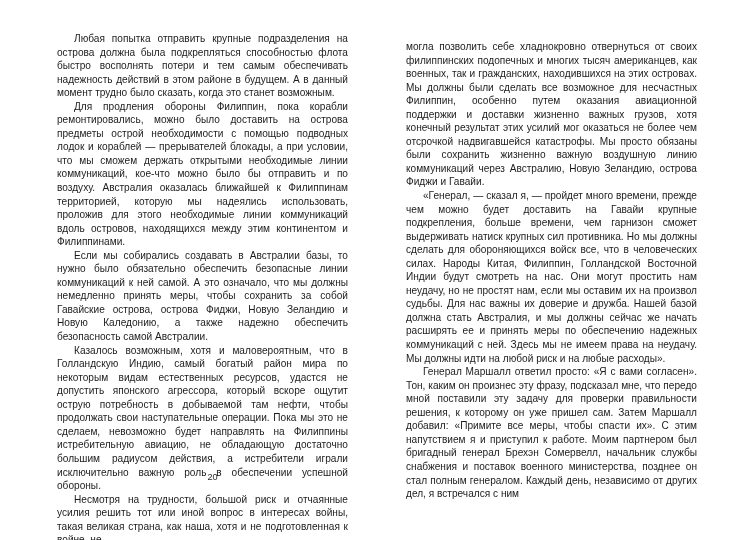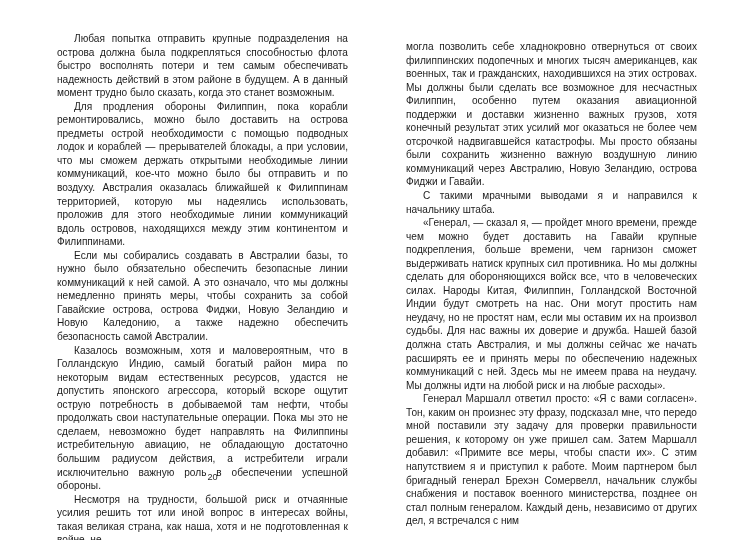--- a/index.html
+++ b/index.html
@@ -88,20 +88,19 @@
       <p class="para">Несмотря на трудности, большой риск и отчаянные усилия решить тот или иной вопрос в интересах войны, такая великая страна, как наша, хотя и не подготовленная к войне, не</p>
     </div>
     <div class="folio folio-left">20</div>
   </div>
 
   <div class="gutter"></div>
 
   <div class="page page-right">
     <div class="text-column">
       <p class="para cont">могла позволить себе хладнокровно отвернуться от своих филиппинских подопечных и многих тысяч американцев, как военных, так и гражданских, находившихся на этих островах. Мы должны были сделать все возможное для несчастных Филиппин, особенно путем оказания авиационной поддержки и доставки жизненно важных грузов, хотя конечный результат этих усилий мог оказаться не более чем отсрочкой надвигавшейся катастрофы. Мы просто обязаны были сохранить жизненно важную воздушную линию коммуникаций через Австралию, Новую Зеландию, острова Фиджи и Гавайи.</p>
-      <p class="para">С такими мрачными выводами я и направился к начальнику штаба.</p>
       <p class="para">«Генерал, — сказал я, — пройдет много времени, прежде чем можно будет доставить на Гавайи крупные подкрепления, больше времени, чем гарнизон сможет выдерживать натиск крупных сил противника. Но мы должны сделать для обороняющихся войск все, что в человеческих силах. Народы Китая, Филиппин, Голландской Восточной Индии будут смотреть на нас. Они могут простить нам неудачу, но не простят нам, если мы оставим их на произвол судьбы. Для нас важны их доверие и дружба. Нашей базой должна стать Австралия, и мы должны сейчас же начать расширять ее и принять меры по обеспечению надежных коммуникаций с ней. Здесь мы не имеем права на неудачу. Мы должны идти на любой риск и на любые расходы».</p>
       <p class="para">Генерал Маршалл ответил просто: «Я с вами согласен». Тон, каким он произнес эту фразу, подсказал мне, что передо мной поставили эту задачу для проверки правильности решения, к которому он уже пришел сам. Затем Маршалл добавил: «Примите все меры, чтобы спасти их». С этим напутствием я и приступил к работе. Моим партнером был бригадный генерал Брехэн Сомервелл, начальник службы снабжения и поставок военного министерства, позднее он стал полным генералом. Каждый день, независимо от других дел, я встречался с ним</p>
     </div>
 
   </div>
 
 </div>
 
 </body></html>

